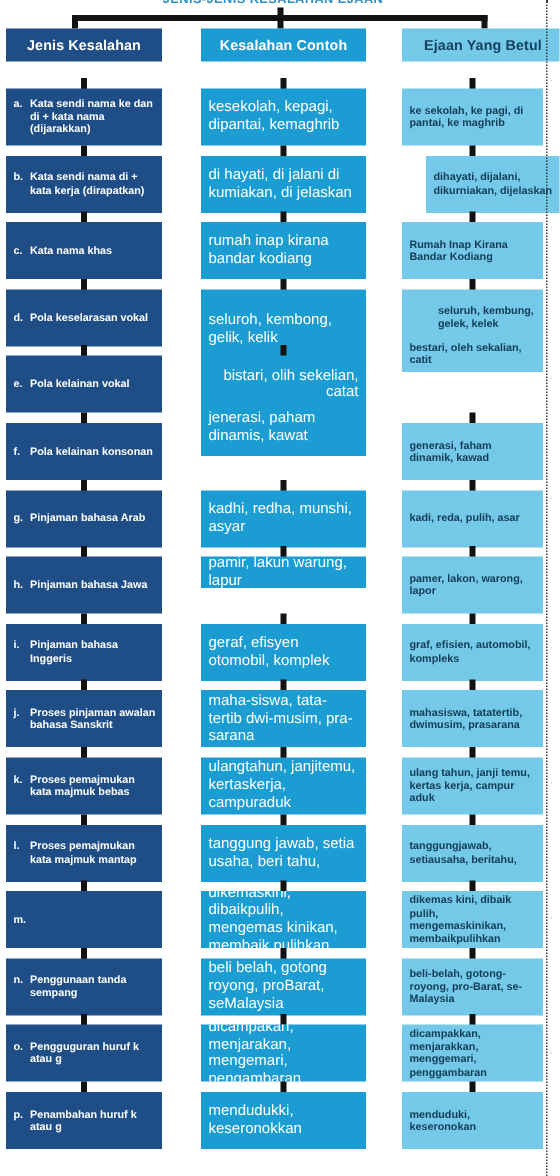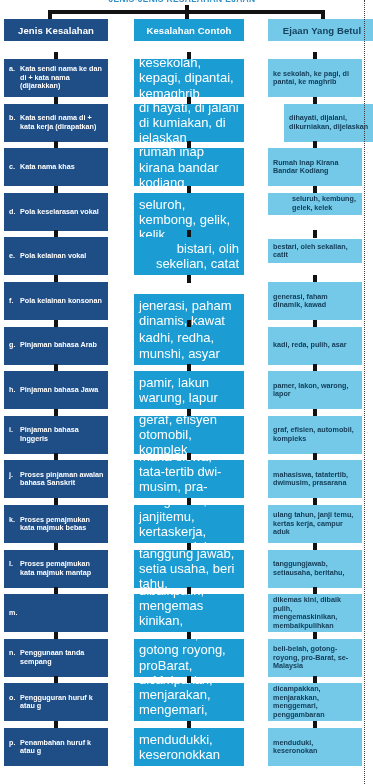--- a/index.html
+++ b/index.html
@@ -65,21 +65,21 @@
     font-size:7.2px;
     font-weight:bold;
   }
   .box-1 .lbl{ display:flex; gap:3px; width:100%; }
   .box-1 .ltr{ flex:0 0 8px; }
   .box-1 .txt{ flex:1 1 auto; }
   .box-2{
     left:134px; width:110px;
     background:#1b9dd4;
     padding:3px 5px;
-    font-size:13px;
+    font-size:10px;
   }
   .box-3{
     left:268px; width:94px;
     background:#74c8e8;
     padding:3px 5px;
     font-size:7.2px;
     color:#123c56;
     font-weight:bold;
   }
   .box-2 .txt, .box-3 .txt{ width:100%; }
@@ -163,48 +163,48 @@
       <div class="connector" style="left: 313px; top: 185.8px; height: 8px;"></div>
       <div class="box box-1" style="top: 192.8px; height: 38px;">
         <div class="lbl">
           <span class="ltr">d.</span>
           <span class="txt">Pola keselarasan vokal</span>
         </div>
       </div>
       <div class="box box-2" style="top: 192.8px; height: 54px;">
         <span class="txt">seluroh, kembong, gelik, kelik</span>
       </div>
-      <div class="box box-3" style="top: 192.8px; height: 22px; padding-left: 24px;">
+      <div class="box box-3" style="top: 192.8px; height: 38px; padding-left: 24px;">
         <span class="txt">seluruh, kembung, gelek, kelek</span>
       </div>
       <div class="connector" style="left: 54px; top: 230.4px; height: 8px;"></div>
       <div class="connector" style="left: 187px; top: 230.4px; height: 8px;"></div>
       <div class="connector" style="left: 313px; top: 230.4px; height: 8px;"></div>
       <div class="box box-1" style="top: 237.4px; height: 38px;">
         <div class="lbl">
           <span class="ltr">e.</span>
           <span class="txt">Pola kelainan vokal</span>
         </div>
       </div>
       <div class="box box-2" style="top: 237.4px; height: 38px; text-align: right;">
         <span class="txt">bistari, olih sekelian, catat</span>
       </div>
-      <div class="box box-3" style="top: 239px; height: 24px;">
+      <div class="box box-3" style="top: 224px; height: 24px;">
         <span class="txt">bestari, oleh sekalian, catit</span>
       </div>
       <div class="connector" style="left: 54px; top: 275px; height: 8px;"></div>
       <div class="connector" style="left: 187px; top: 275px; height: 8px;"></div>
       <div class="connector" style="left: 313px; top: 275px; height: 8px;"></div>
       <div class="box box-1" style="top: 282px; height: 38px;">
         <div class="lbl">
           <span class="ltr">f.</span>
           <span class="txt">Pola kelainan konsonan</span>
         </div>
       </div>
-      <div class="box box-2" style="top: 294px; height: 38px;">
+      <div class="box box-2" style="top: 266px; height: 38px;">
         <span class="txt">jenerasi, paham dinamis, kawat</span>
       </div>
       <div class="box box-3" style="top: 282px; height: 38px;">
         <span class="txt">generasi, faham dinamik, kawad</span>
       </div>
       <div class="connector" style="left: 54px; top: 319.6px; height: 8px;"></div>
       <div class="connector" style="left: 187px; top: 319.6px; height: 8px;"></div>
       <div class="connector" style="left: 313px; top: 319.6px; height: 8px;"></div>
       <div class="box box-1" style="top: 326.6px; height: 38px;">
         <div class="lbl">
@@ -220,21 +220,21 @@
       </div>
       <div class="connector" style="left: 54px; top: 364.2px; height: 8px;"></div>
       <div class="connector" style="left: 187px; top: 364.2px; height: 8px;"></div>
       <div class="connector" style="left: 313px; top: 364.2px; height: 8px;"></div>
       <div class="box box-1" style="top: 371.2px; height: 38px;">
         <div class="lbl">
           <span class="ltr">h.</span>
           <span class="txt">Pinjaman bahasa Jawa</span>
         </div>
       </div>
-      <div class="box box-2" style="top: 371.2px; height: 38px;">
+      <div class="box box-2" style="top: 371.2px; height: 21px;">
         <span class="txt">pamir, lakun warung, lapur</span>
       </div>
       <div class="box box-3" style="top: 371.2px; height: 38px;">
         <span class="txt">pamer, lakon, warong, lapor</span>
       </div>
       <div class="connector" style="left: 54px; top: 408.8px; height: 8px;"></div>
       <div class="connector" style="left: 187px; top: 408.8px; height: 8px;"></div>
       <div class="connector" style="left: 313px; top: 408.8px; height: 8px;"></div>
       <div class="box box-1" style="top: 415.8px; height: 38px;">
         <div class="lbl">

